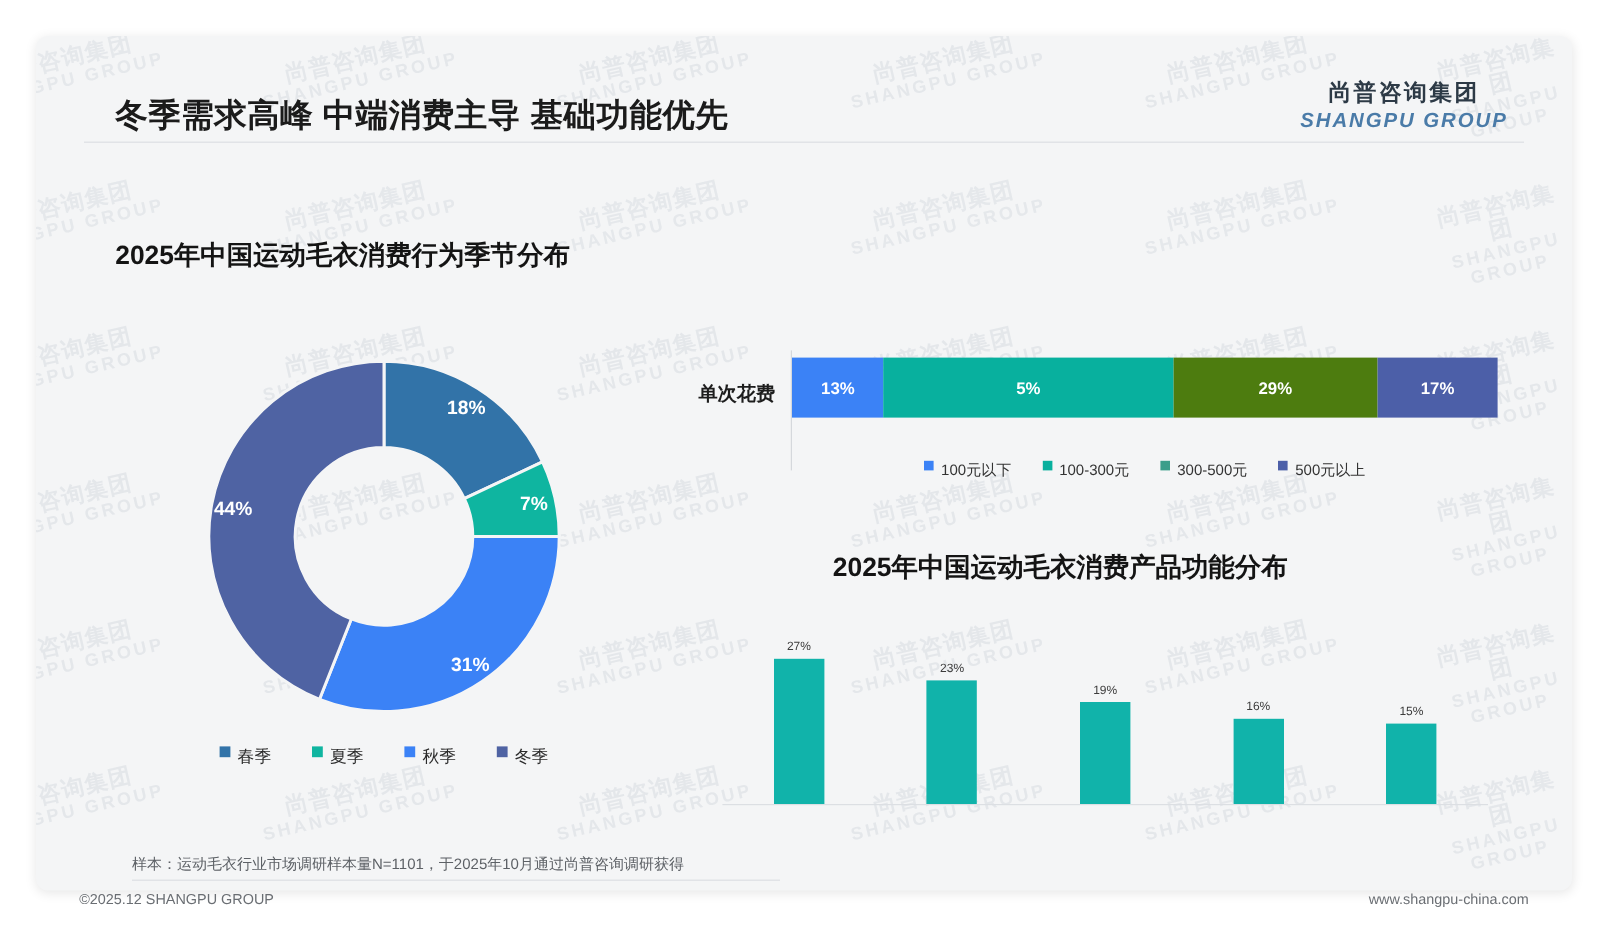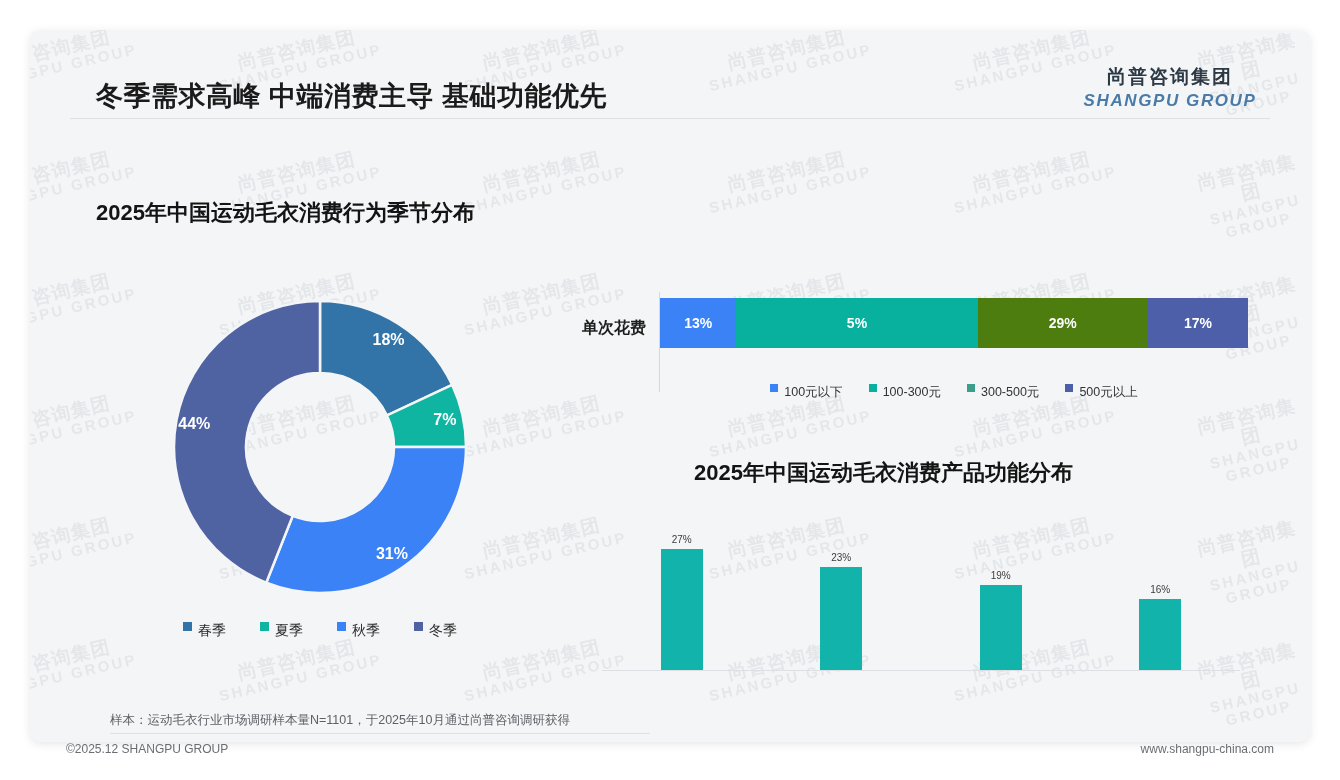--- a/index.html
+++ b/index.html
@@ -559,20 +559,24 @@
           <div class="bar-rect" style="background: rgb(17, 179, 170); height: 103px;"></div>
         </div>
         <div class="bar-col">
           <div class="bar-value">19%</div>
           <div class="bar-rect" style="background: rgb(17, 179, 170); height: 85px;"></div>
         </div>
         <div class="bar-col">
           <div class="bar-value">16%</div>
           <div class="bar-rect" style="background: rgb(17, 179, 170); height: 71px;"></div>
         </div>
+        <div class="bar-col">
+          <div class="bar-value">15%</div>
+          <div class="bar-rect" style="background: rgb(17, 179, 170); height: 67px;"></div>
+        </div>
       </div>
     <div class="bars-axis"></div>
   </div>
 
   <div class="footnote">样本：运动毛衣行业市场调研样本量N=1101，于2025年10月通过尚普咨询调研获得</div>
   <div class="footnote-rule"></div>
 </div>
 
 <div class="footer">
   <span class="footer-left">©2025.12 SHANGPU GROUP</span>

